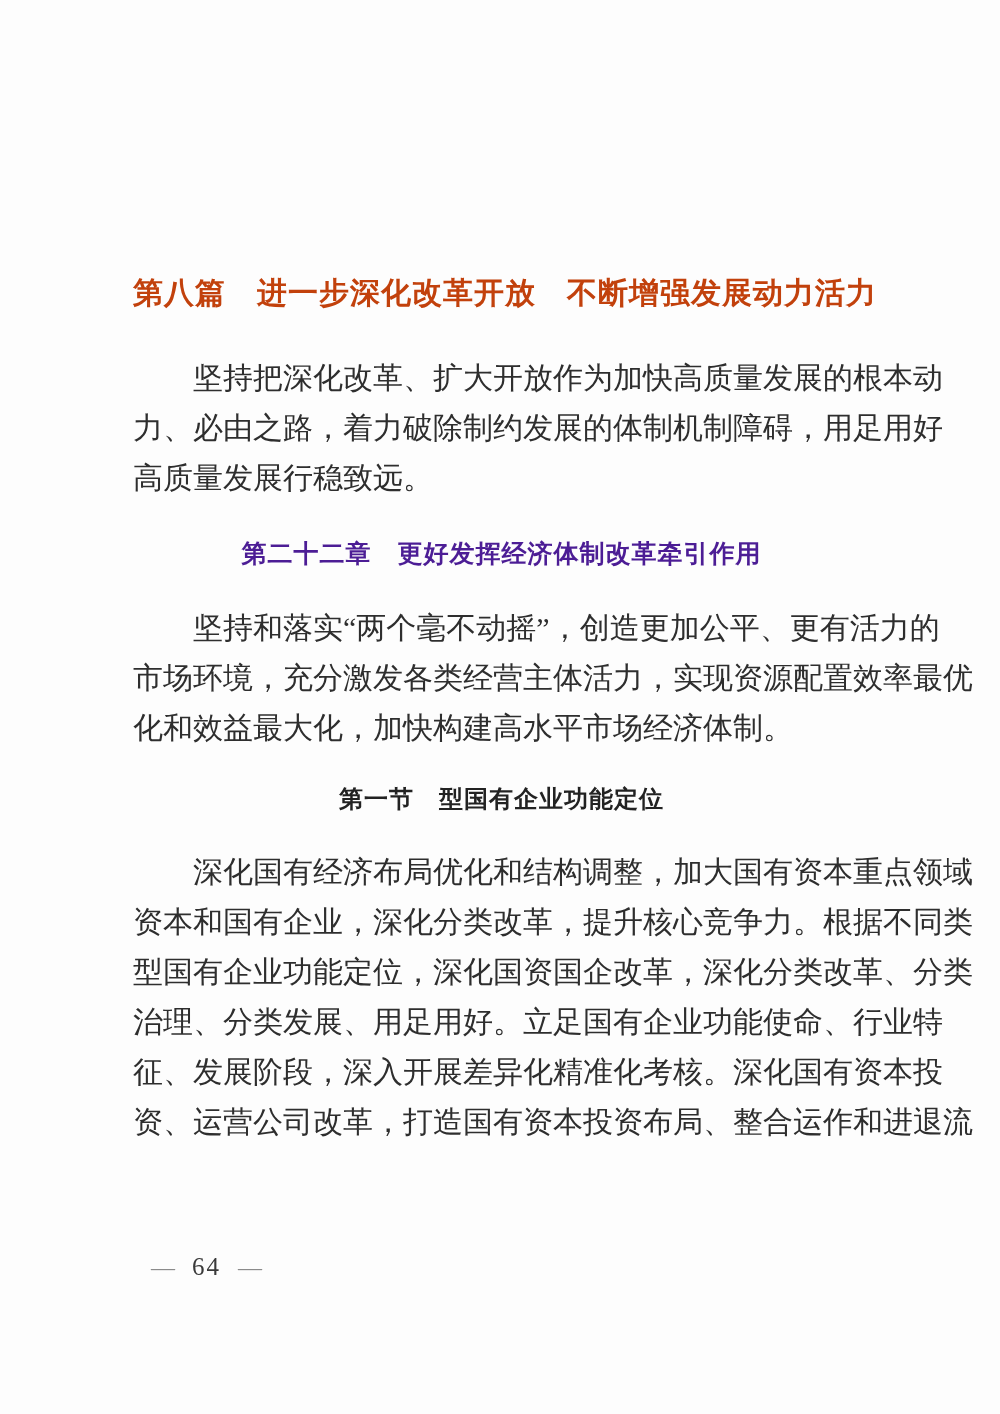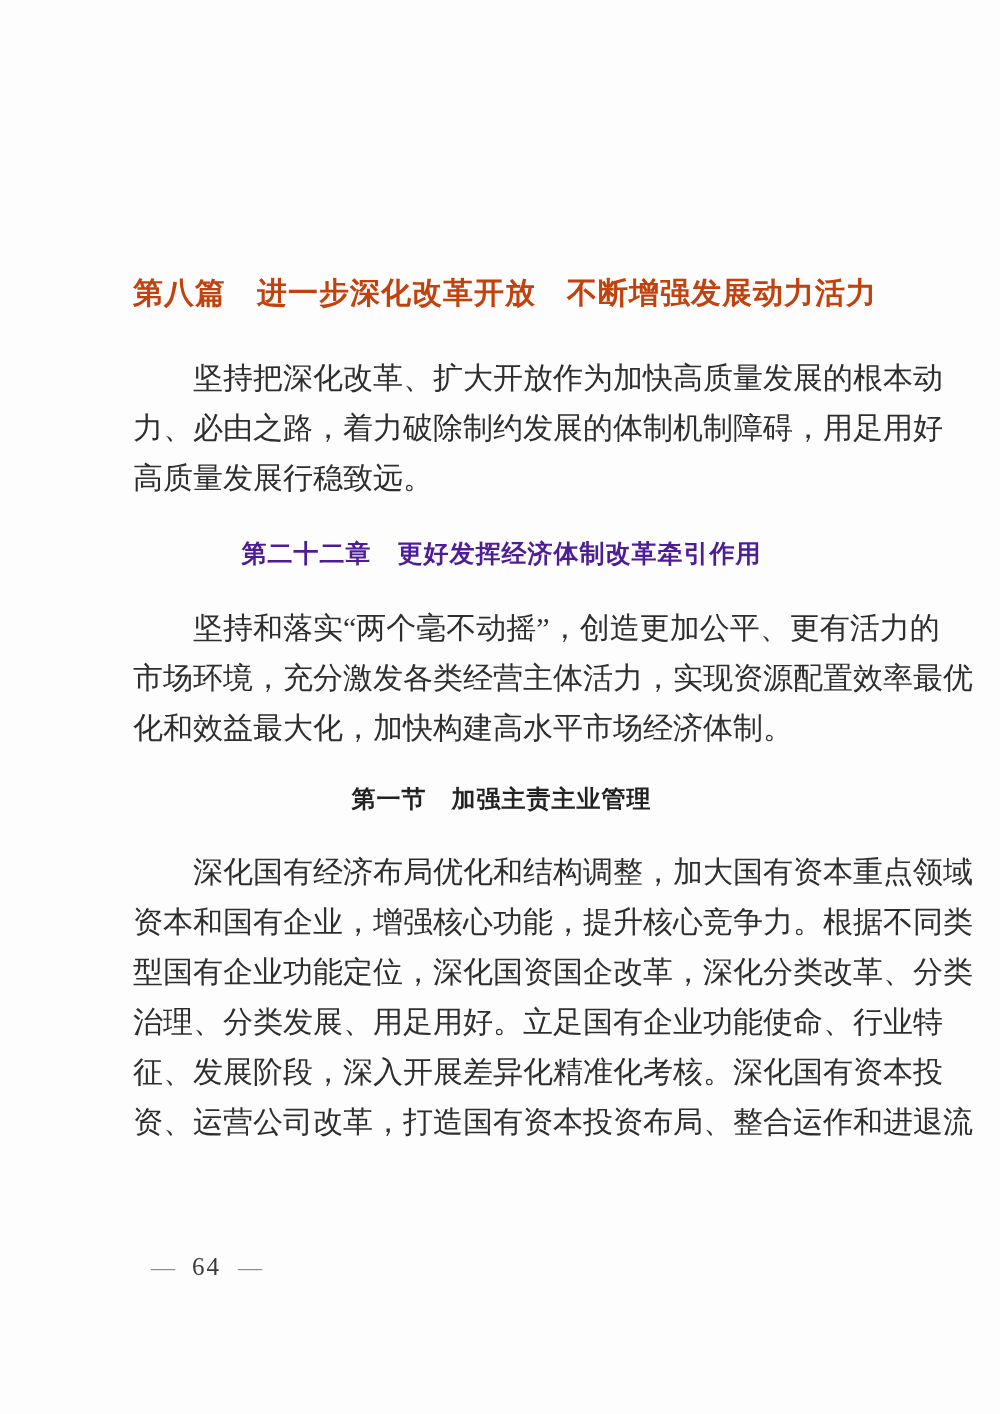--- a/index.html
+++ b/index.html
@@ -100,25 +100,25 @@
   </div>
 
   <h2 class="chapter-heading">第二十二章　更好发挥经济体制改革牵引作用</h2>
 
   <div class="para chapter-intro">
     <div class="line first">坚持和落实“两个毫不动摇”，创造更加公平、更有活力的</div>
     <div class="line">市场环境，充分激发各类经营主体活力，实现资源配置效率最优</div>
     <div class="line para-end">化和效益最大化，加快构建高水平市场经济体制。</div>
   </div>
 
-  <h3 class="section-heading">第一节　加强主责主业管理</h3>
+  <h3 class="section-heading">第一节　型国有企业功能定位</h3>
 
   <div class="para section-body">
     <div class="line first">深化国有经济布局优化和结构调整，加大国有资本重点领域</div>
-    <div class="line">资本和国有企业，增强核心功能，提升核心竞争力。根据不同类</div>
+    <div class="line">资本和国有企业，深化分类改革，提升核心竞争力。根据不同类</div>
     <div class="line">型国有企业功能定位，深化国资国企改革，深化分类改革、分类</div>
     <div class="line">治理、分类发展、用足用好。立足国有企业功能使命、行业特</div>
     <div class="line">征、发展阶段，深入开展差异化精准化考核。深化国有资本投</div>
     <div class="line">资、运营公司改革，打造国有资本投资布局、整合运作和进退流</div>
   </div>
 
   <div class="footer">
     <span class="dash">—</span>
     <span class="num">64</span>
     <span class="dash">—</span>

